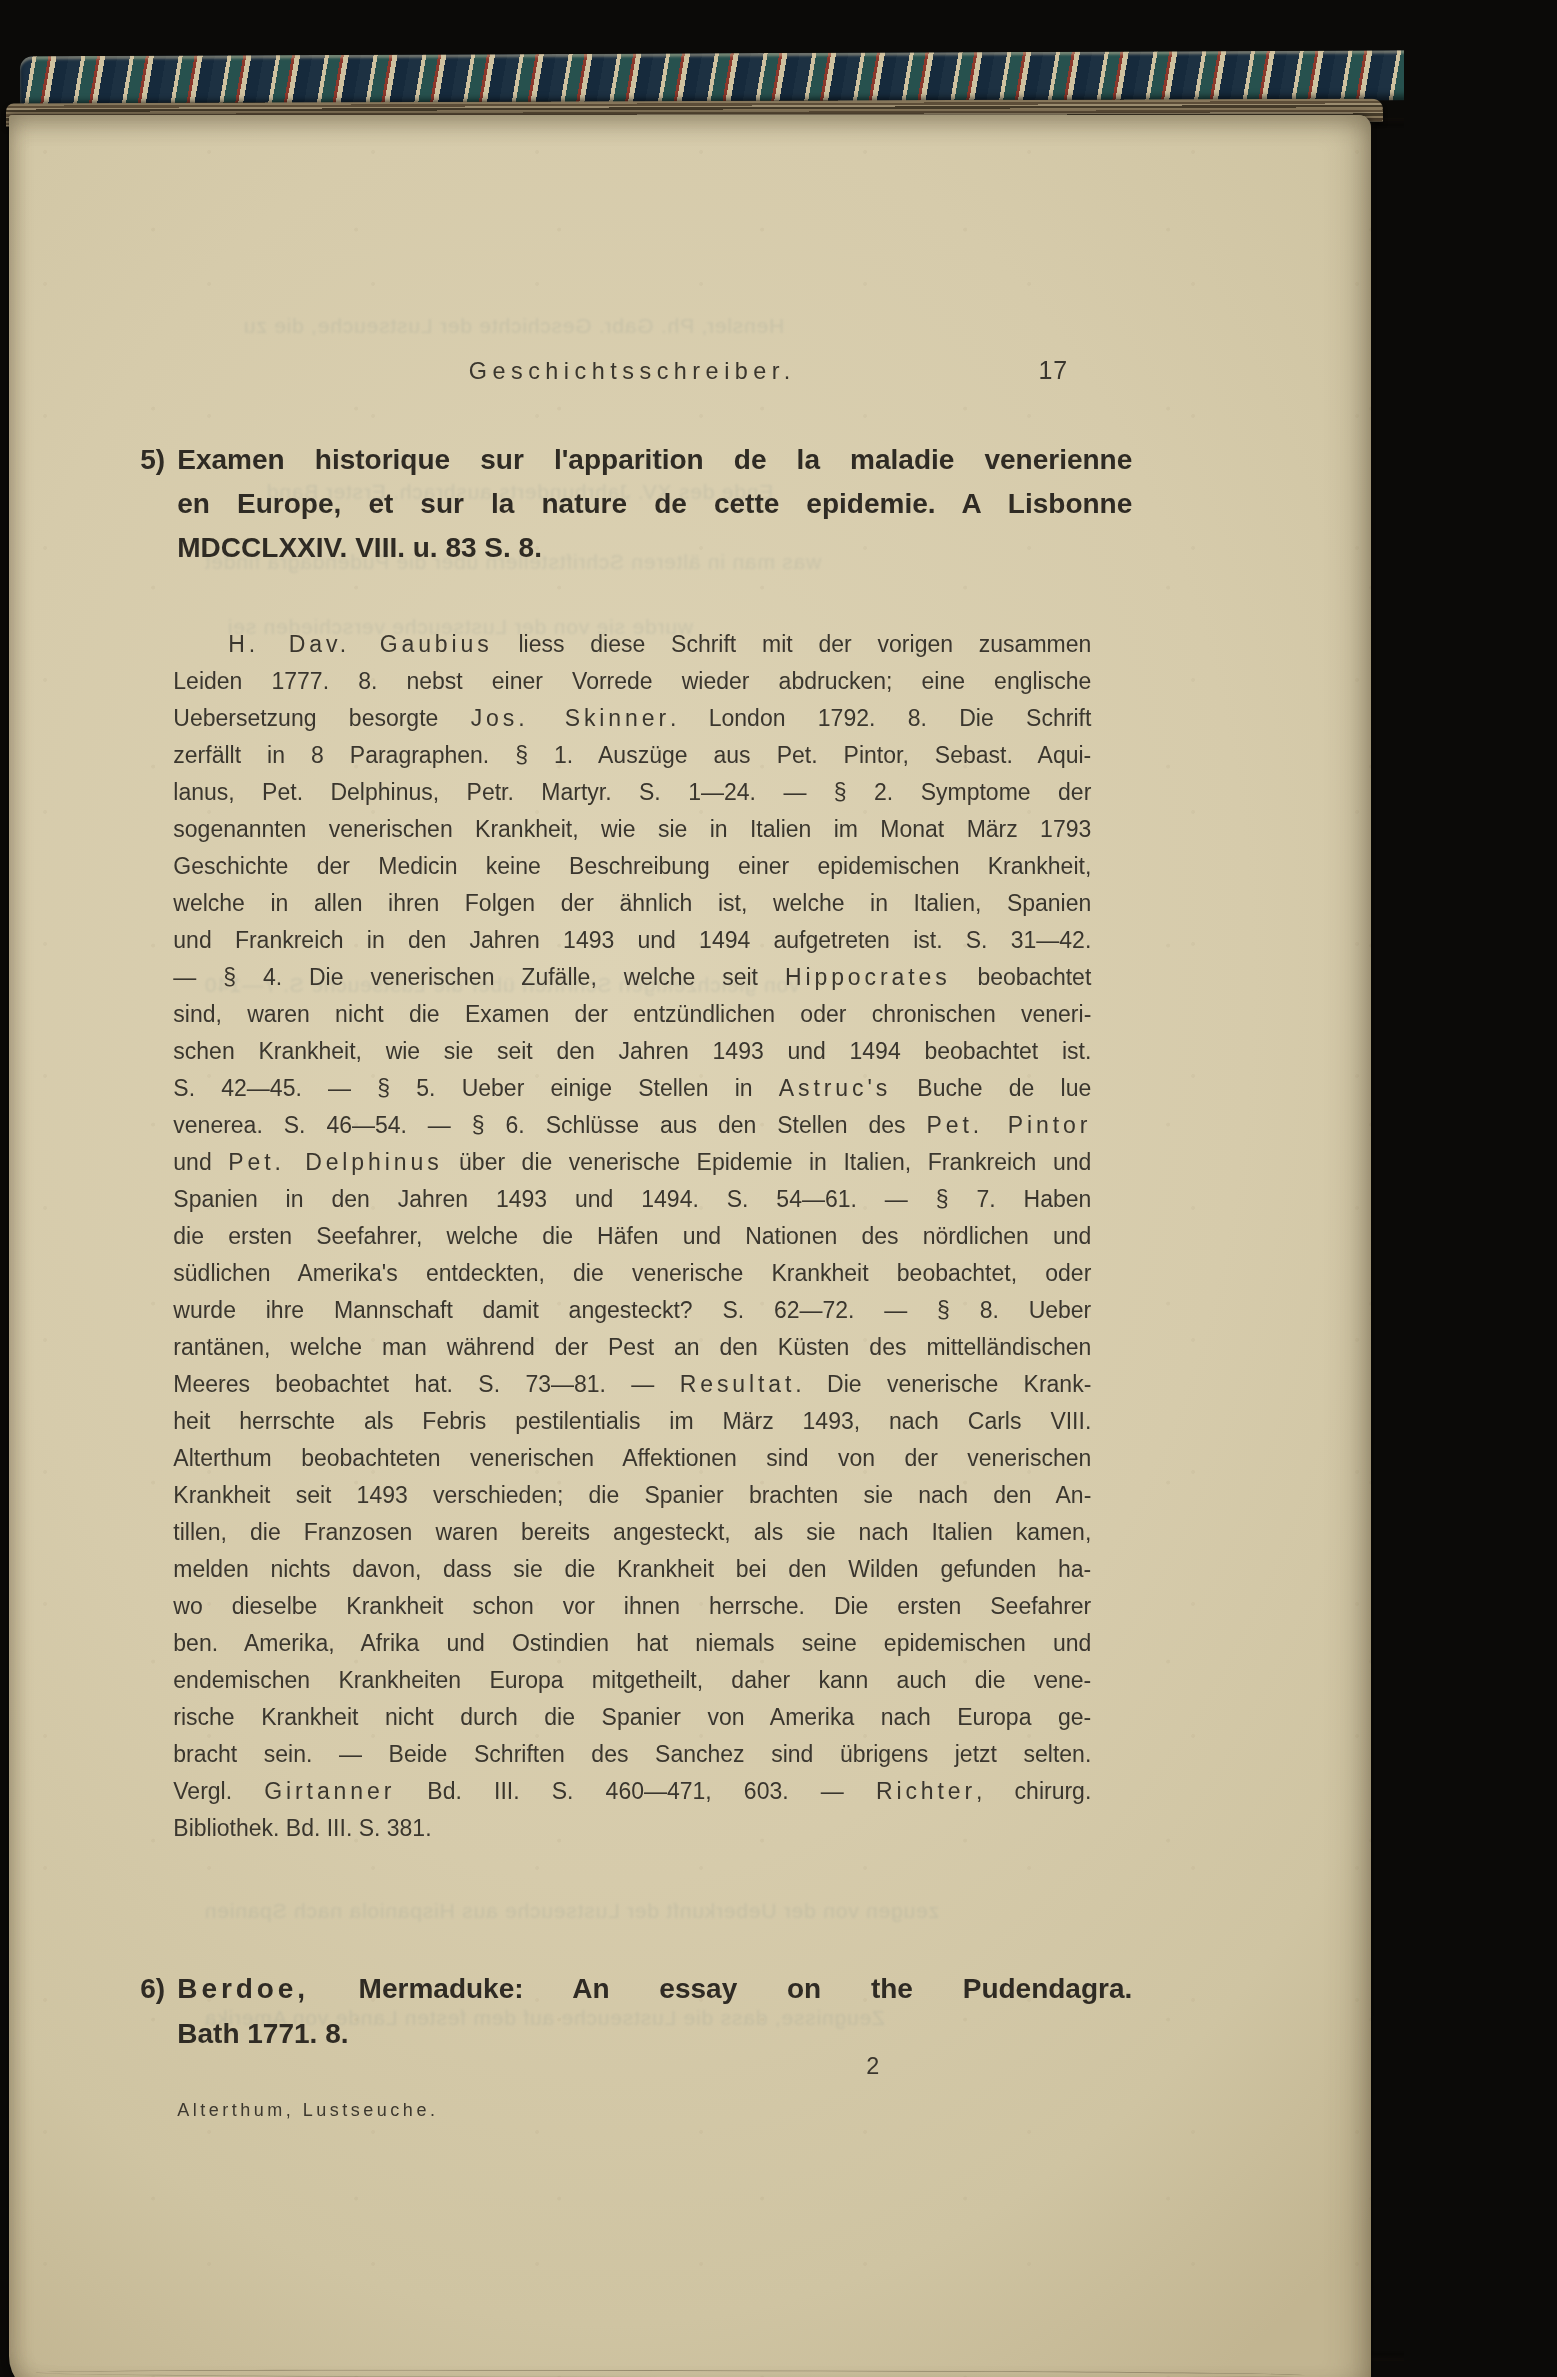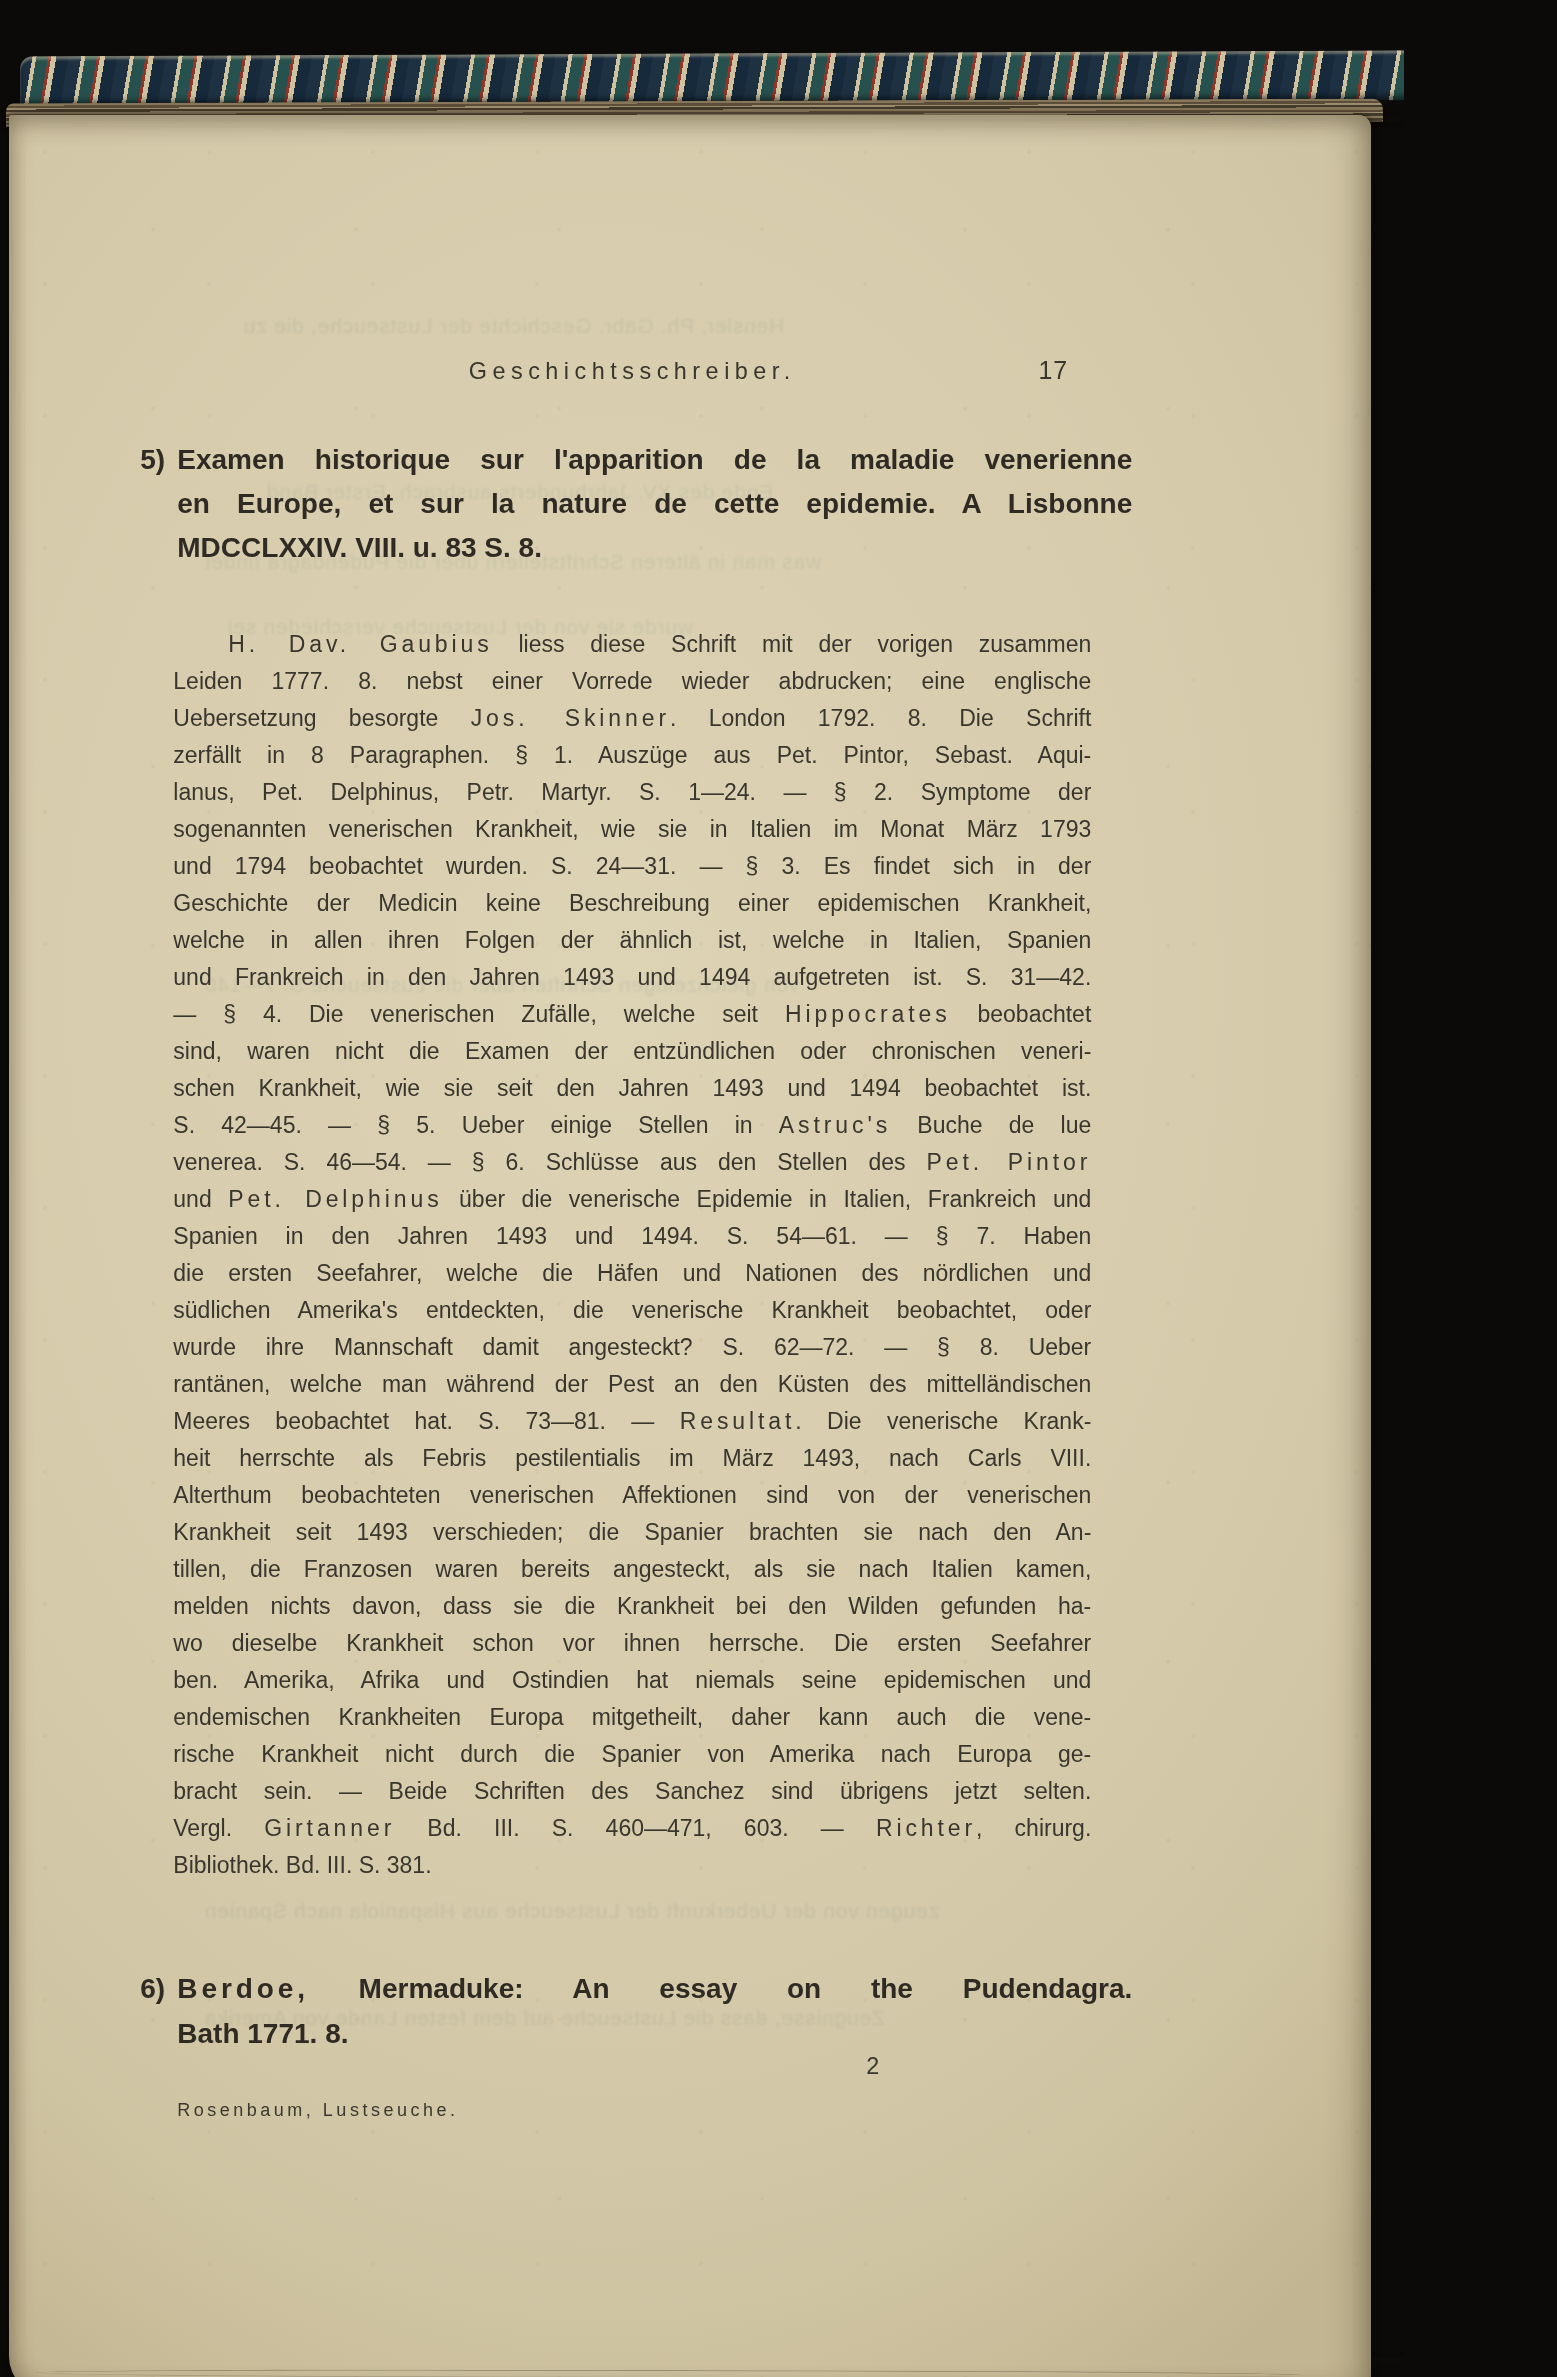--- a/index.html
+++ b/index.html
@@ -124,21 +124,20 @@
         </div>
     </div>
 
     <div class="paragraph">
         <div class="pline first"><span class="sp">H. Dav. Gaubius</span> liess diese Schrift mit der vorigen zusammen</div>
         <div class="pline">Leiden 1777. 8. nebst einer Vorrede wieder abdrucken; eine englische</div>
         <div class="pline">Uebersetzung besorgte <span class="sp">Jos. Skinner</span>. London 1792. 8. Die Schrift</div>
         <div class="pline">zerfällt in 8 Paragraphen. § 1. Auszüge aus Pet. Pintor, Sebast. Aqui-</div>
         <div class="pline">lanus, Pet. Delphinus, Petr. Martyr. S. 1—24. — § 2. Symptome der</div>
         <div class="pline">sogenannten venerischen Krankheit, wie sie in Italien im Monat März 1793</div>
-        <div class="pline">und 1794 beobachtet wurden. S. 24—31. — § 3. Es findet sich in der</div>
         <div class="pline">Geschichte der Medicin keine Beschreibung einer epidemischen Krankheit,</div>
         <div class="pline">welche in allen ihren Folgen der ähnlich ist, welche in Italien, Spanien</div>
         <div class="pline">und Frankreich in den Jahren 1493 und 1494 aufgetreten ist. S. 31—42.</div>
         <div class="pline">— § 4. Die venerischen Zufälle, welche seit <span class="sp">Hippocrates</span> beobachtet</div>
         <div class="pline">sind, waren nicht die Examen der entzündlichen oder chronischen veneri-</div>
         <div class="pline">schen Krankheit, wie sie seit den Jahren 1493 und 1494 beobachtet ist.</div>
         <div class="pline">S. 42—45. — § 5. Ueber einige Stellen in <span class="sp">Astruc's</span> Buche de lue</div>
         <div class="pline">venerea. S. 46—54. — § 6. Schlüsse aus den Stellen des <span class="sp">Pet. Pintor</span></div>
         <div class="pline">und <span class="sp">Pet. Delphinus</span> über die venerische Epidemie in Italien, Frankreich und</div>
         <div class="pline">Spanien in den Jahren 1493 und 1494. S. 54—61. — § 7. Haben</div>
@@ -163,18 +162,18 @@
 
     <div class="entry entry6">
       <span class="entry-num">6)</span>
       <div class="entry-lines">
           <div class="hline"><span class="sp">Berdoe,</span> Mermaduke: An essay on the Pudendagra.</div>
           <div class="hline last">Bath 1771. 8.</div>
         </div>
     </div>
 
     <div class="signature">2</div>
-    <div class="footer">Rosenbaum, Lustseuche.</div>
+    <div class="footer">Alterthum, Lustseuche.</div>
 
     <div class="bottom-rule"></div>
   </div>
 </div>
 
 
 </body></html>

